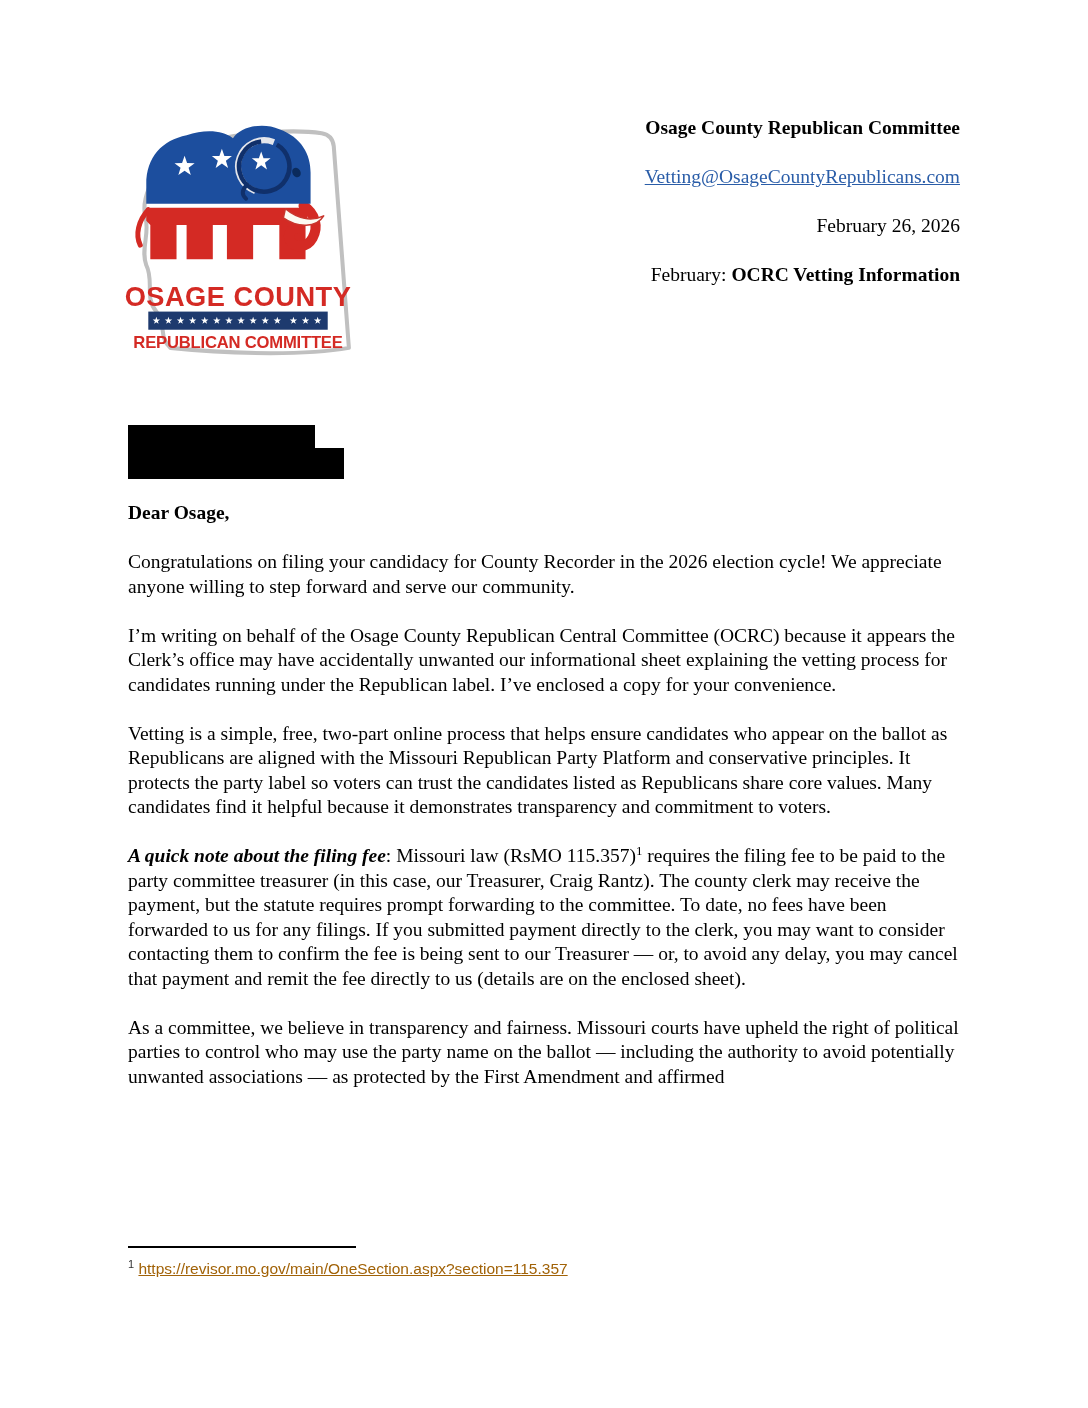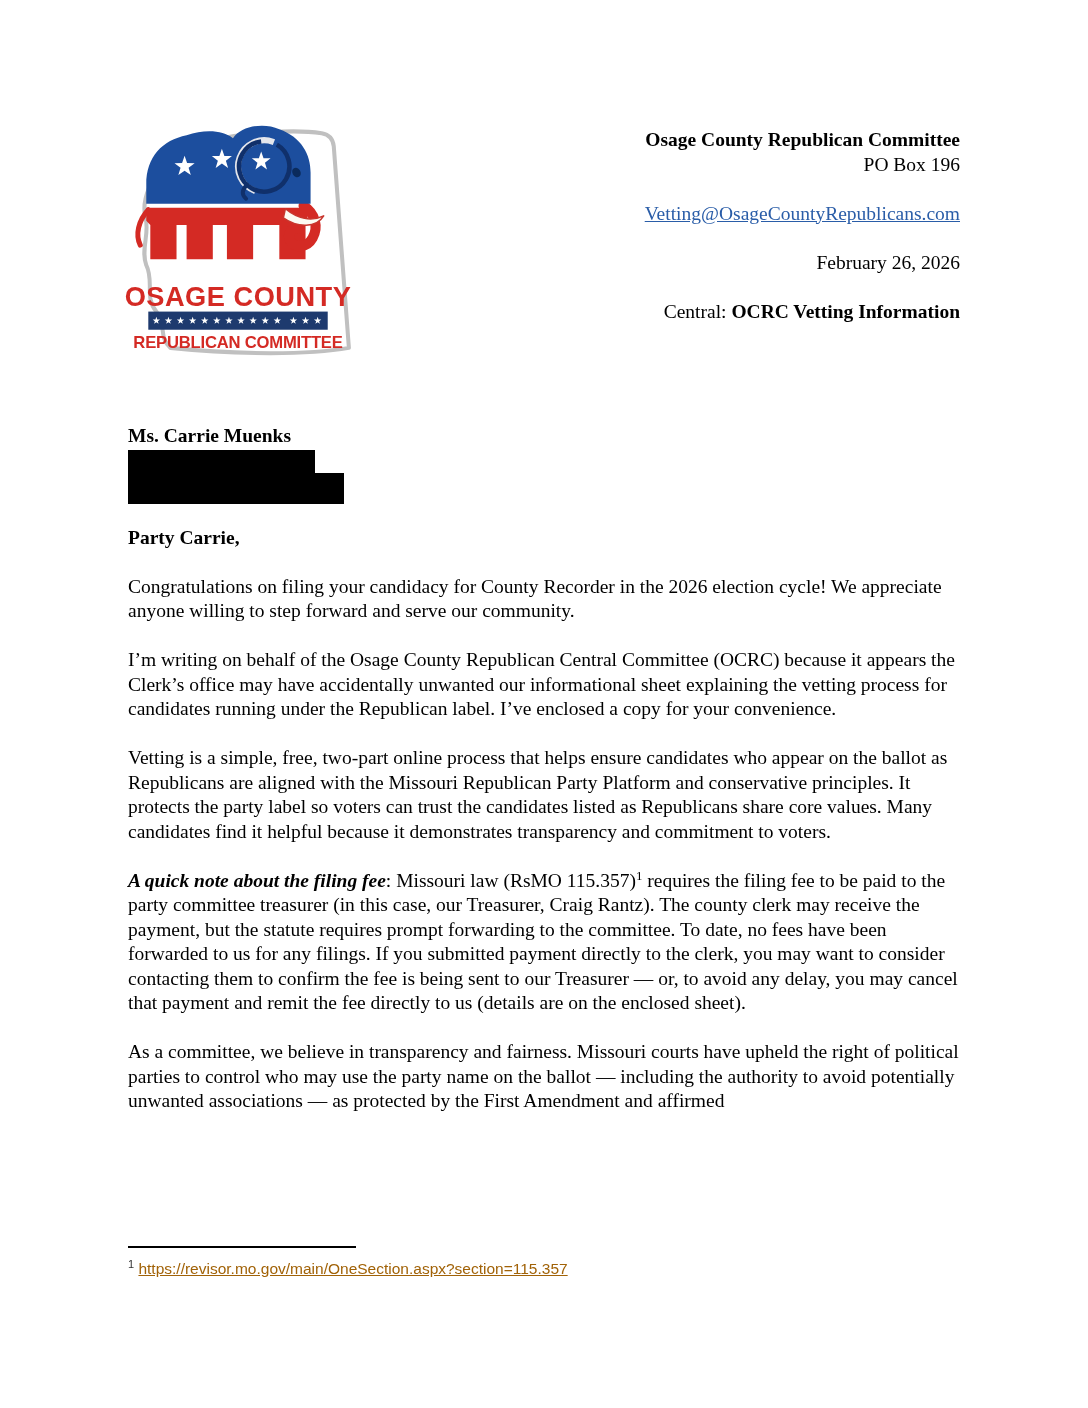--- a/index.html
+++ b/index.html
@@ -18,21 +18,21 @@
     position: absolute;
     left: 118px;
     top: 110px;
     width: 238px;
     height: 254px;
   }
 
   
   .header-block {
     position: absolute;
-    top: 128px;
+    top: 116px;
     right: 128px;
     width: 470px;
     text-align: right;
     font-size: 19.5px;
     line-height: 24.5px;
   }
   .org-name { font-weight: bold; }
   .email-line { margin-top: 24.5px; }
   .email-link {
     color: #2A5DA8;
@@ -160,39 +160,37 @@
         <use href="#star" transform="translate(186,209) scale(0.55)" fill="#ffffff"></use>
         <use href="#star" transform="translate(198,209) scale(0.55)" fill="#ffffff"></use>
       </g>
 
       <text class="logo-sub-text" x="119" y="236" text-anchor="middle" font-size="16.5" fill="#D42A24" letter-spacing="-0.2">REPUBLICAN COMMITTEE</text>
     </svg>
   </div>
 
   <div class="header-block">
     <div class="org-name">Osage County Republican Committee</div>
-    <div>PO Box 196</div>
     <div class="email-line">
       <a class="email-link">Vetting@OsageCountyRepublicans.com</a>
     </div>
     <div class="date-line">February 26, 2026</div>
     <div class="subject-line">
-      <span>Central: </span><span class="subject-bold">OCRC Vetting Information</span>
+      <span>February: </span><span class="subject-bold">OCRC Vetting Information</span>
     </div>
   </div>
 
   <div class="letter-body">
-    <div class="recipient-name">Ms. Carrie Muenks</div>
 
     <div class="redaction-block">
       <div class="redact-1"></div>
       <div class="redact-2"></div>
     </div>
 
-    <div class="salutation">Party Carrie,</div>
+    <div class="salutation">Dear Osage,</div>
 
     <p class="para">Congratulations on filing your candidacy for County Recorder in the 2026 election cycle! We appreciate anyone willing to step forward and serve our community.</p>
 
     <p class="para">I’m writing on behalf of the Osage County Republican Central Committee (OCRC) because it appears the Clerk’s office may have accidentally unwanted our informational sheet explaining the vetting process for candidates running under the Republican label. I’ve enclosed a copy for your convenience.</p>
 
     <p class="para">Vetting is a simple, free, two-part online process that helps ensure candidates who appear on the ballot as Republicans are aligned with the Missouri Republican Party Platform and conservative principles. It protects the party label so voters can trust the candidates listed as Republicans share core values. Many candidates find it helpful because it demonstrates transparency and commitment to voters.</p>
 
     <p class="para"><span class="lead-bold">A quick note about the filing fee</span><span>: Missouri law (RsMO 115.357)</span><sup class="fn-ref">1</sup><span> requires the filing fee to be paid to the party committee treasurer (in this case, our Treasurer, Craig Rantz). The county clerk may receive the payment, but the statute requires prompt forwarding to the committee. To date, no fees have been forwarded to us for any filings. If you submitted payment directly to the clerk, you may want to consider contacting them to confirm the fee is being sent to our Treasurer — or, to avoid any delay, you may cancel that payment and remit the fee directly to us (details are on the enclosed sheet).</span></p>
 
     <p class="para">As a committee, we believe in transparency and fairness. Missouri courts have upheld the right of political parties to control who may use the party name on the ballot — including the authority to avoid potentially unwanted associations — as protected by the First Amendment and affirmed</p>

